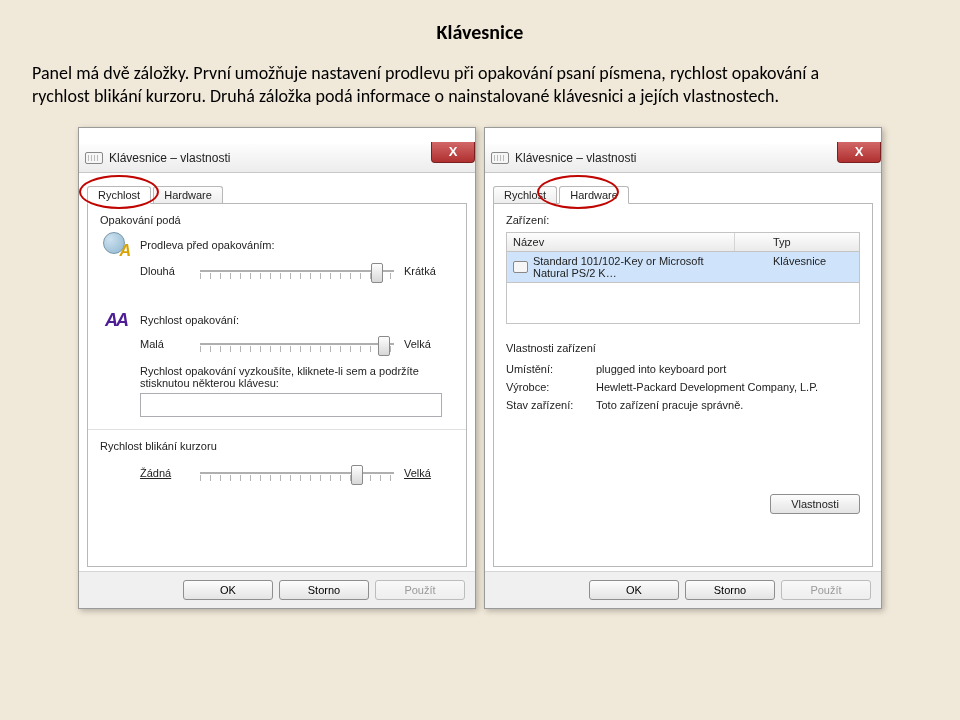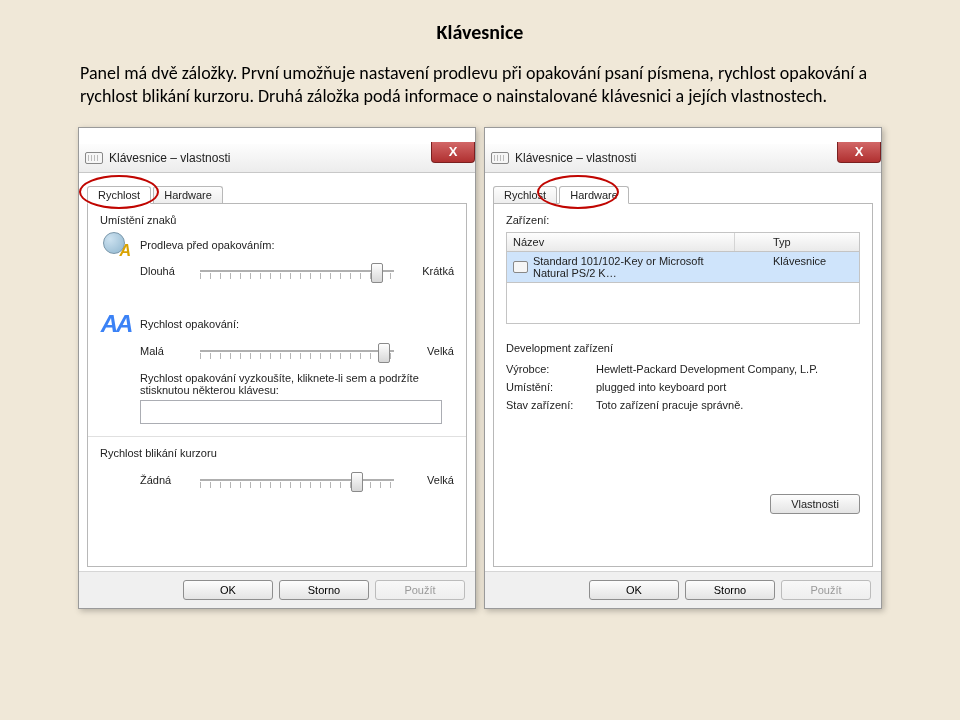--- a/index.html
+++ b/index.html
@@ -15,21 +15,21 @@
   .page-title {
     font-family: Calibri, sans-serif;
     font-size: 20px;
     font-weight: bold;
     text-align: center;
     padding-top: 20px;
   }
   .intro {
     font-family: Calibri, sans-serif;
     font-size: 18px;
-    padding: 18px 80px 0 80px;
+    padding: 18px 80px 0 32px;
     line-height: 1.3;
   }
   .dialogs {
     display: flex;
     gap: 8px;
     padding: 18px 78px 0 78px;
   }
   .dialog {
     width: 400px;
     background: #fff;
@@ -127,28 +127,28 @@
   }
   .globeA .globe {
     width:20px; height:20px; border-radius:50%;
     background: radial-gradient(circle at 30% 30%, #cde2f0, #8fb6cf);
     border:1px solid #7a97aa;
   }
   .globeA .A {
     position:absolute; right:-2px; bottom:-2px;
     font-weight:bold; font-style:italic; color:#d9a200; font-size:16px;
   }
-  .aaIcon { font-weight:bold; font-style:italic; color:#3b82f6; font-size:24px; letter-spacing:-2px; }
+  .aaIcon { font-weight:bold; font-style:italic; color:#4c1d95; font-size:18px; letter-spacing:-2px; }
   .slider-row {
     display:flex; align-items:center; gap:10px;
     margin-left: 40px;
     margin-bottom: 8px;
   }
   .slider-row .lab { font-size:11px; width:50px; }
-  .slider-row .lab.right { text-align:right; width:50px; }
+  .slider-row .lab.right { text-align:left; width:50px; }
   .slider {
     flex:1; height: 22px; position:relative;
   }
   .slider .track {
     position:absolute; left:0; right:0; top:10px; height:2px;
     background:#afafaf;
   }
   .slider .ticks {
     position:absolute; left:0; right:0; top:13px; height:6px;
     background: repeating-linear-gradient(90deg,#b5b5b5 0 1px, transparent 1px 10px);
@@ -229,21 +229,21 @@
       <span class="titlebar-title">Klávesnice – vlastnosti</span>
       <div class="close-btn">X</div>
     </div>
     <div class="body-area">
       <div class="tabs">
         <div class="tab active">Rychlost</div>
         <div class="tab">Hardware</div>
         <div class="red-oval" style="left:-8px; top:-6px; width:76px; height:30px;"></div>
       </div>
       <div class="panel">
-        <div class="group-header">Umístění znaků</div>
+        <div class="group-header">Opakování podá</div>
 
         <div class="subrow">
           <div class="icon-col">
               <div class="globeA">
                 <div class="globe"></div>
                 <div class="A">A</div>
               </div>
             </div>
           <div>Prodleva před opakováním:</div>
         </div>
@@ -274,21 +274,21 @@
           </div>
           <div class="lab right">Velká</div>
         </div>
 
         <div style="margin:10px 0 2px 40px; font-size:11px; width:300px;">Rychlost opakování vyzkoušíte, kliknete-li sem a podržíte stisknutou některou klávesu:</div>
         <div class="textbox"></div>
 
         <div class="section-gap"></div>
 
         <div class="group-header">Rychlost blikání kurzoru</div>
-        <div class="slider-row" style="margin-top:10px;">
+        <div class="slider-row" style="margin-top:10px;text-decoration:underline;">
           <div class="lab">Žádná</div>
           <div class="slider">
             <div class="track"></div>
               <div class="ticks"></div>
             <div class="thumb" style="left:78%;"></div>
           </div>
           <div class="lab right">Velká</div>
         </div>
       </div>
     </div>
@@ -321,28 +321,28 @@
         <div class="hw-row">
           <div class="col c1">
             <span class="mini-kbd"></span>
             <span>Standard 101/102-Key or Microsoft Natural PS/2 K…</span>
           </div>
           <div class="col c2">Klávesnice</div>
         </div>
         <div class="blank-rows"></div>
 
         <div class="props-block">
-          <div class="group-header">Development zařízení</div>
+          <div class="group-header">Vlastnosti zařízení</div>
+          <div class="prop-row">
+            <div class="k">Umístění:</div>
+            <div>plugged into keyboard port</div>
+          </div>
           <div class="prop-row">
             <div class="k">Výrobce:</div>
             <div>Hewlett-Packard Development Company, L.P.</div>
-          </div>
-          <div class="prop-row">
-            <div class="k">Umístění:</div>
-            <div>plugged into keyboard port</div>
           </div>
           <div class="prop-row">
             <div class="k">Stav zařízení:</div>
             <div>Toto zařízení pracuje správně.</div>
           </div>
         </div>
 
         <div class="vlastnosti-btn-row">
           <div class="btn">Vlastnosti</div>
         </div>

